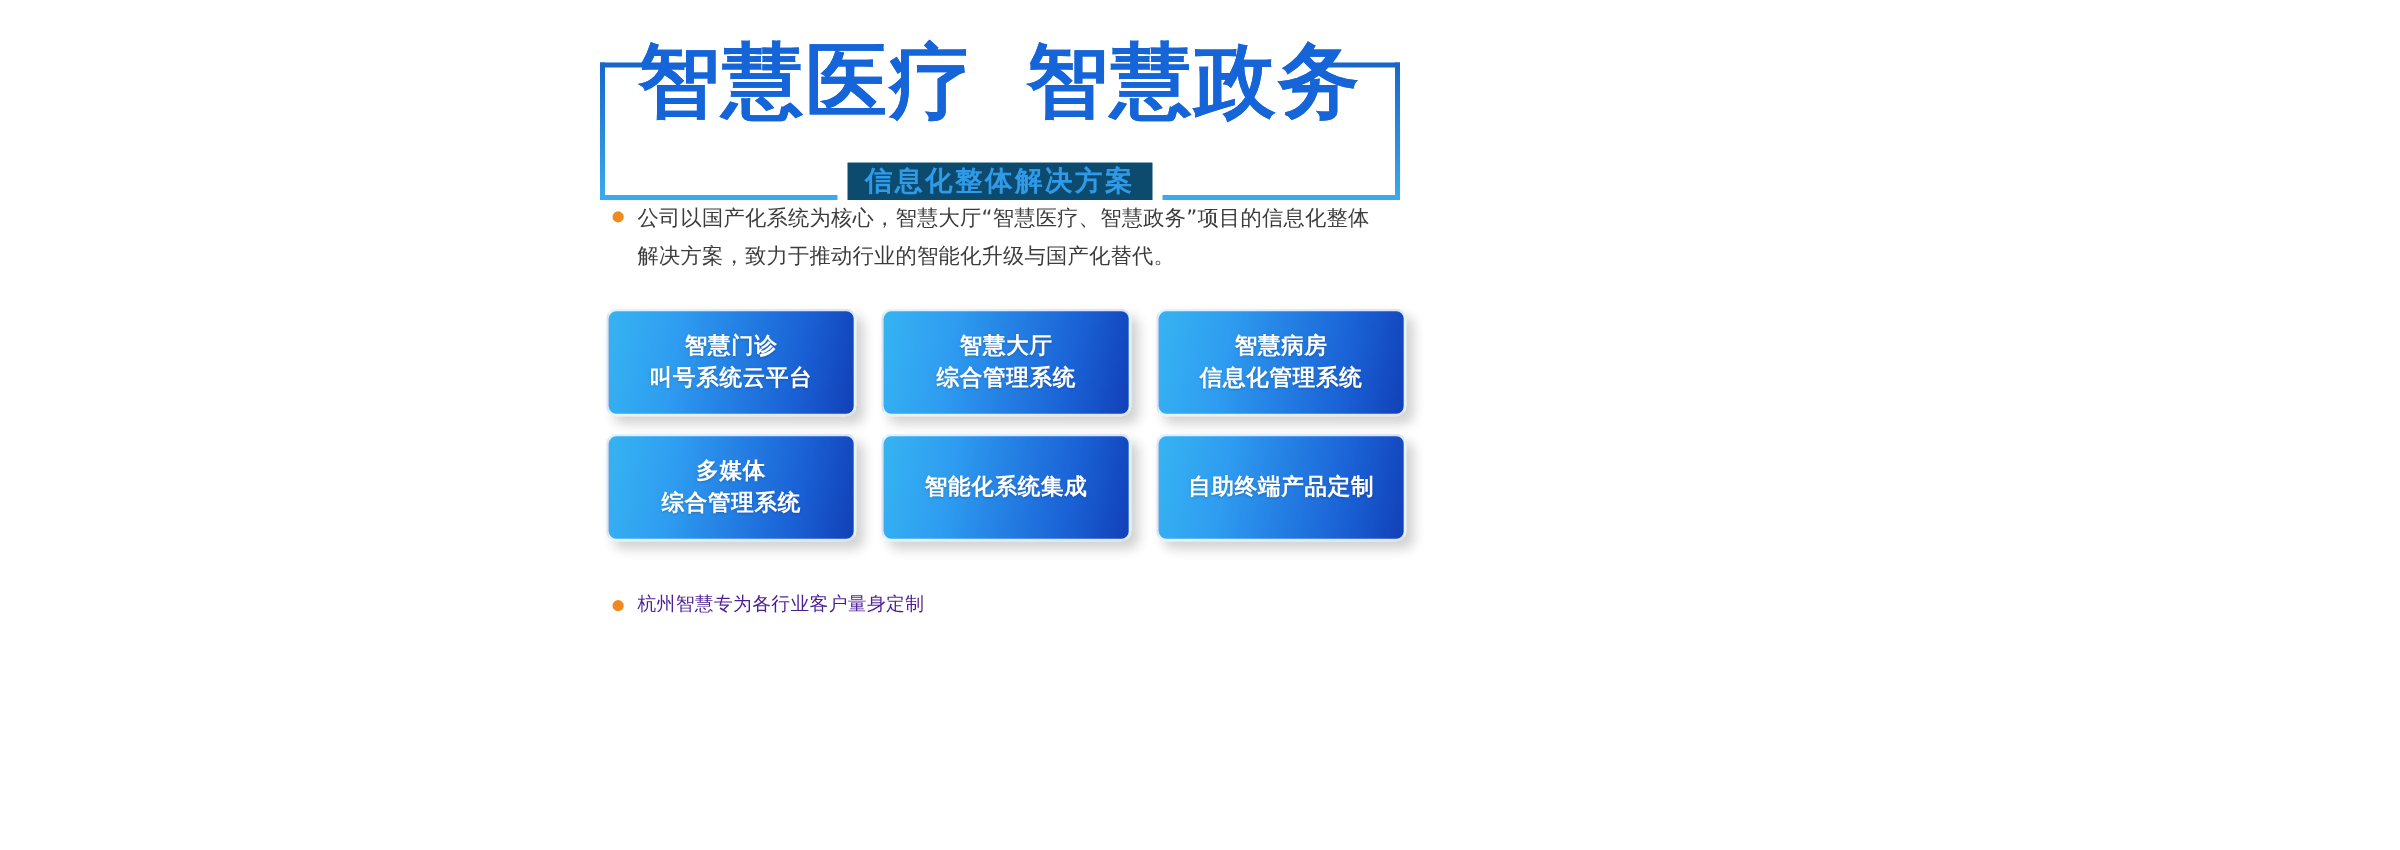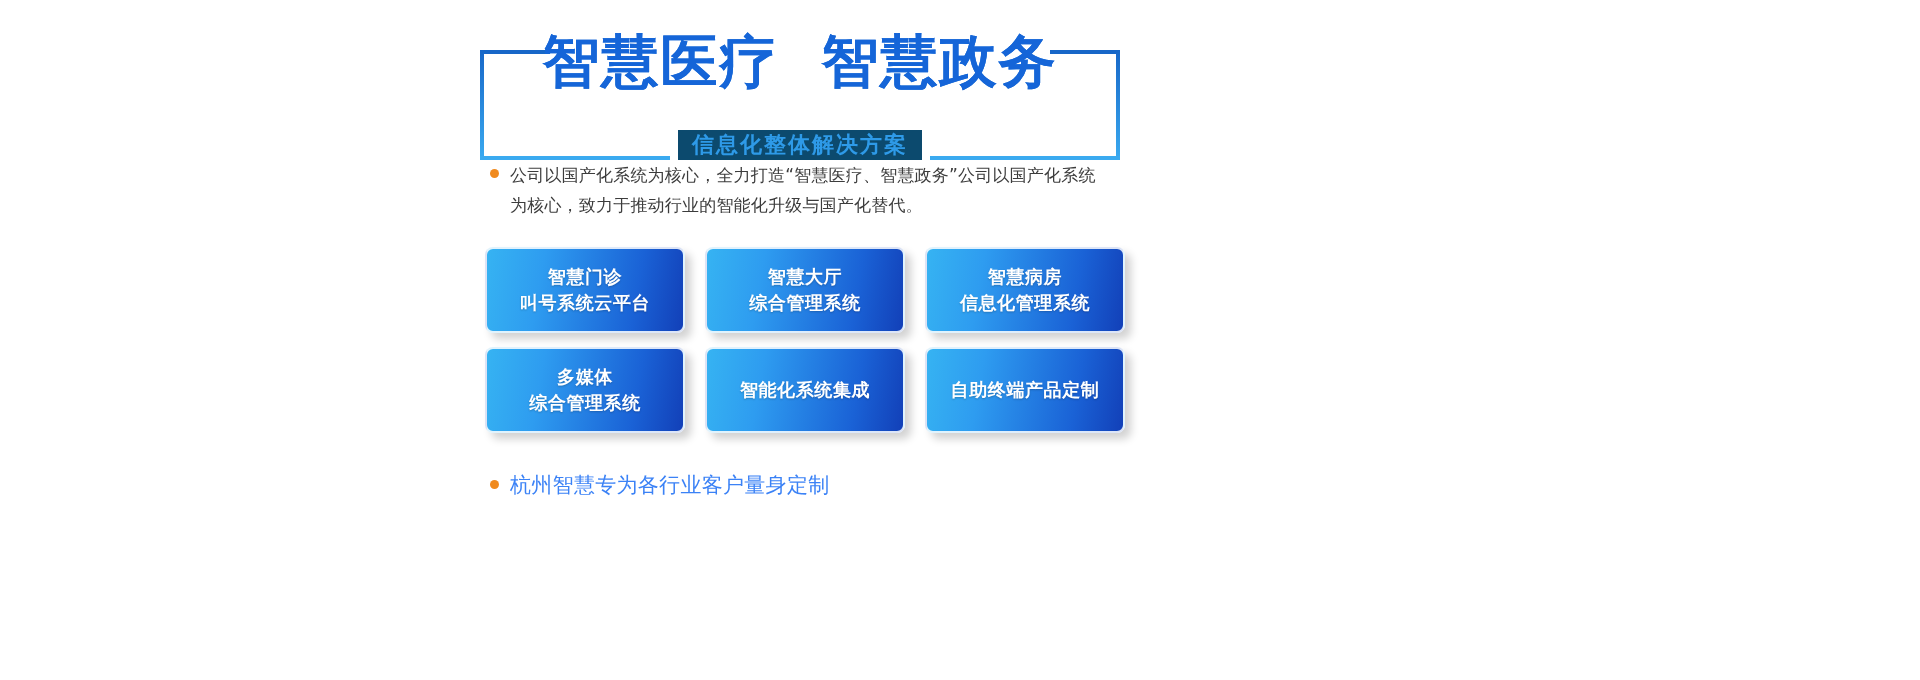--- a/index.html
+++ b/index.html
@@ -100,21 +100,21 @@
   .title-row {
     position: absolute;
     left: 0;
     top: 10px;
     width: 640px;
     text-align: center;
     white-space: nowrap;
   }
   .title-text {
     display: inline-block;
-    font-size: 57px;
+    font-size: 65px;
     font-weight: 900;
     letter-spacing: 2px;
     line-height: 1.05;
     background: linear-gradient(180deg, #0b5fd0 0%, #1573e0 45%, #1f6fc4 100%);
     -webkit-background-clip: text;
     background-clip: text;
     color: transparent;
     -webkit-text-fill-color: transparent;
     text-shadow: 0 0 0 #1565d8;
     font-family: "DejaVu Sans", "Liberation Sans", sans-serif;
@@ -212,24 +212,24 @@
     left: 10px;
     top: 472px;
     width: 620px;
   }
   .foot-item {
     display: flex;
     align-items: flex-start;
     margin-bottom: 17px;
   }
   .foot-text {
-    font-size: 21px;
+    font-size: 15px;
     line-height: 26px;
-    color: #3b82f6;
-    font-family: Liberation Sans, sans-serif;
+    color: #4c1d95;
+    font-family: Liberation Mono, monospace;
     letter-spacing: 0.3px;
   }
 </style>
 </head>
 <body>
 
 <div id="stage">
   <div class="content">
 
     <div class="header-block">
@@ -253,21 +253,21 @@
         <span class="title-text">智慧政务</span>
       </div>
 
       <div class="subtitle-row">
         <span class="subtitle-text">信息化整体解决方案</span>
       </div>
     </div>
 
     <div class="intro">
       <span class="dot"></span>
-      <span class="intro-text">公司以国产化系统为核心，全力打造“智慧医疗、智慧政务”公司以国产化系统为核心，致力于推动行业的智能化升级与国产化替代。</span>
+      <span class="intro-text">公司以国产化系统为核心，智慧大厅“智慧医疗、智慧政务”项目的信息化整体解决方案，致力于推动行业的智能化升级与国产化替代。</span>
     </div>
 
     <div class="cards">
       <div class="card">
         <span class="card-label">智慧门诊
 叫号系统云平台</span>
       </div>
       <div class="card">
         <span class="card-label">智慧大厅
 综合管理系统</span>

